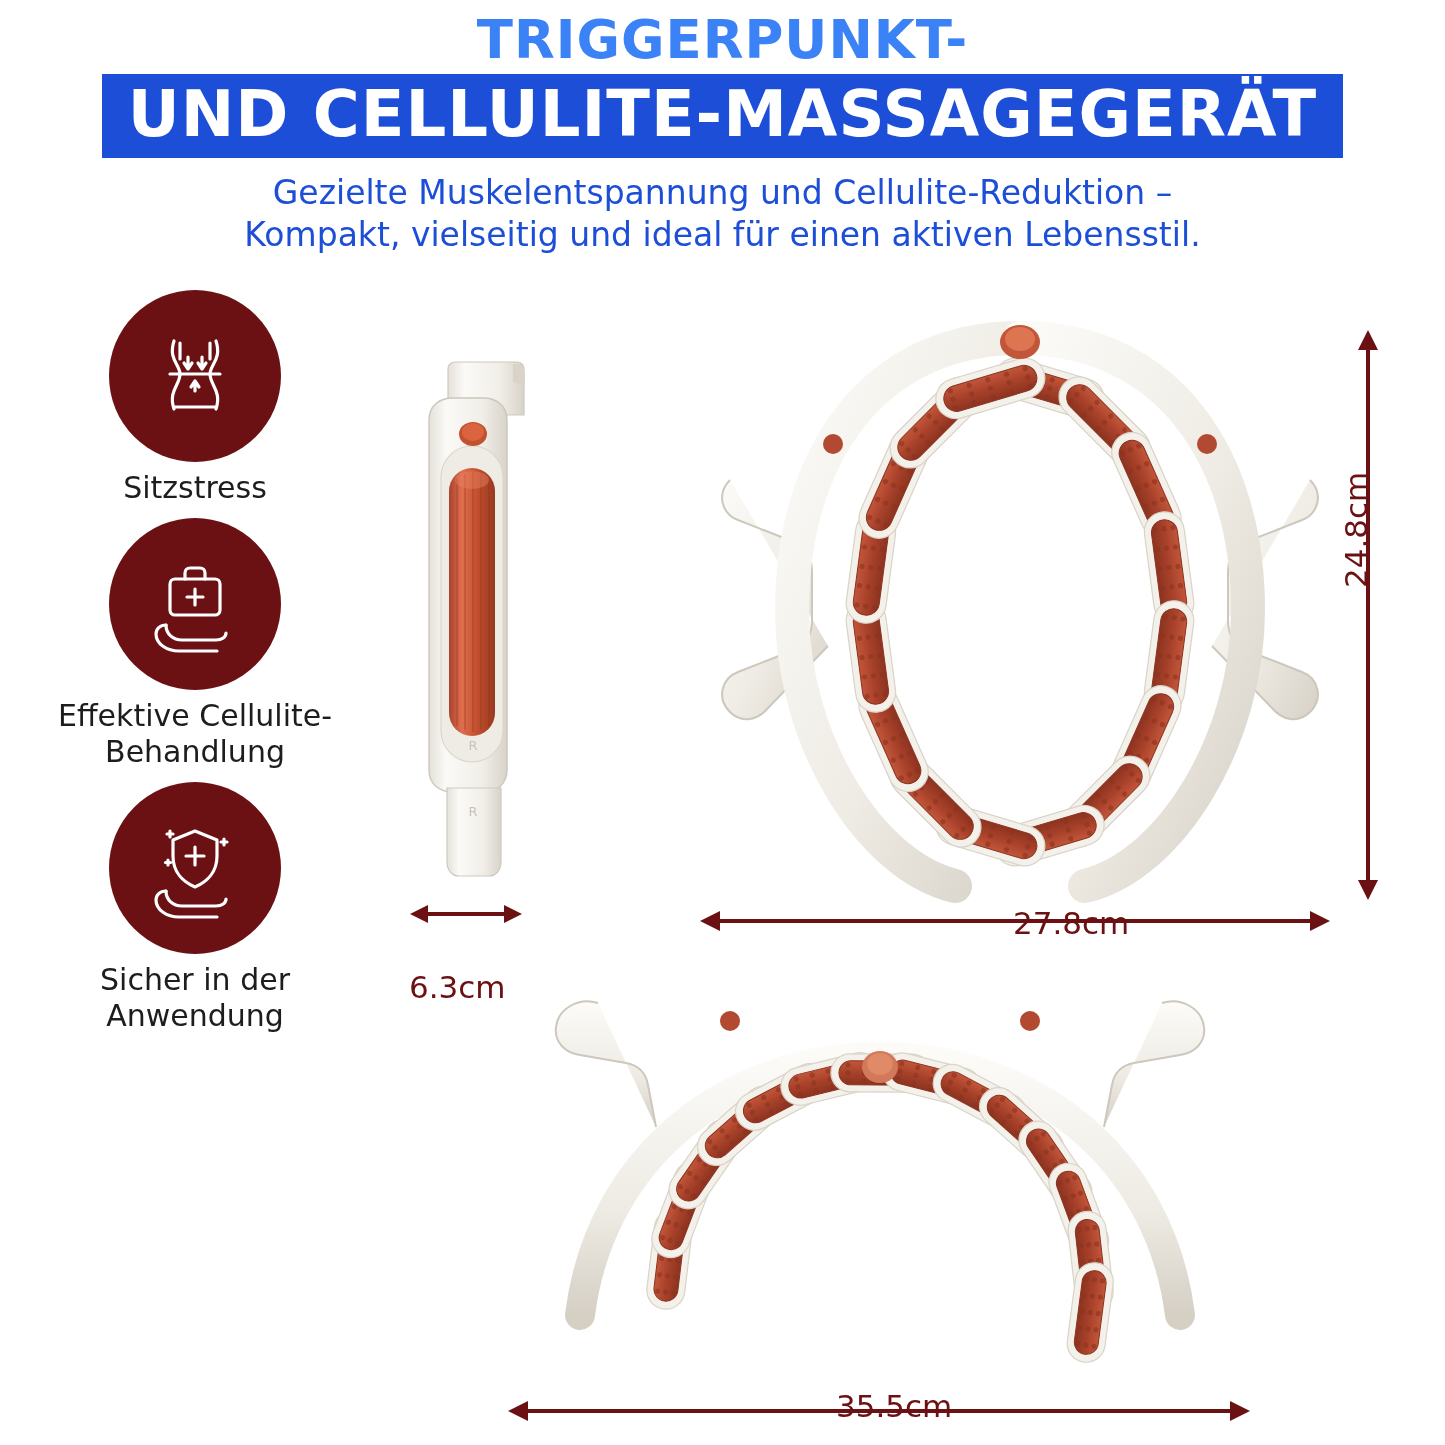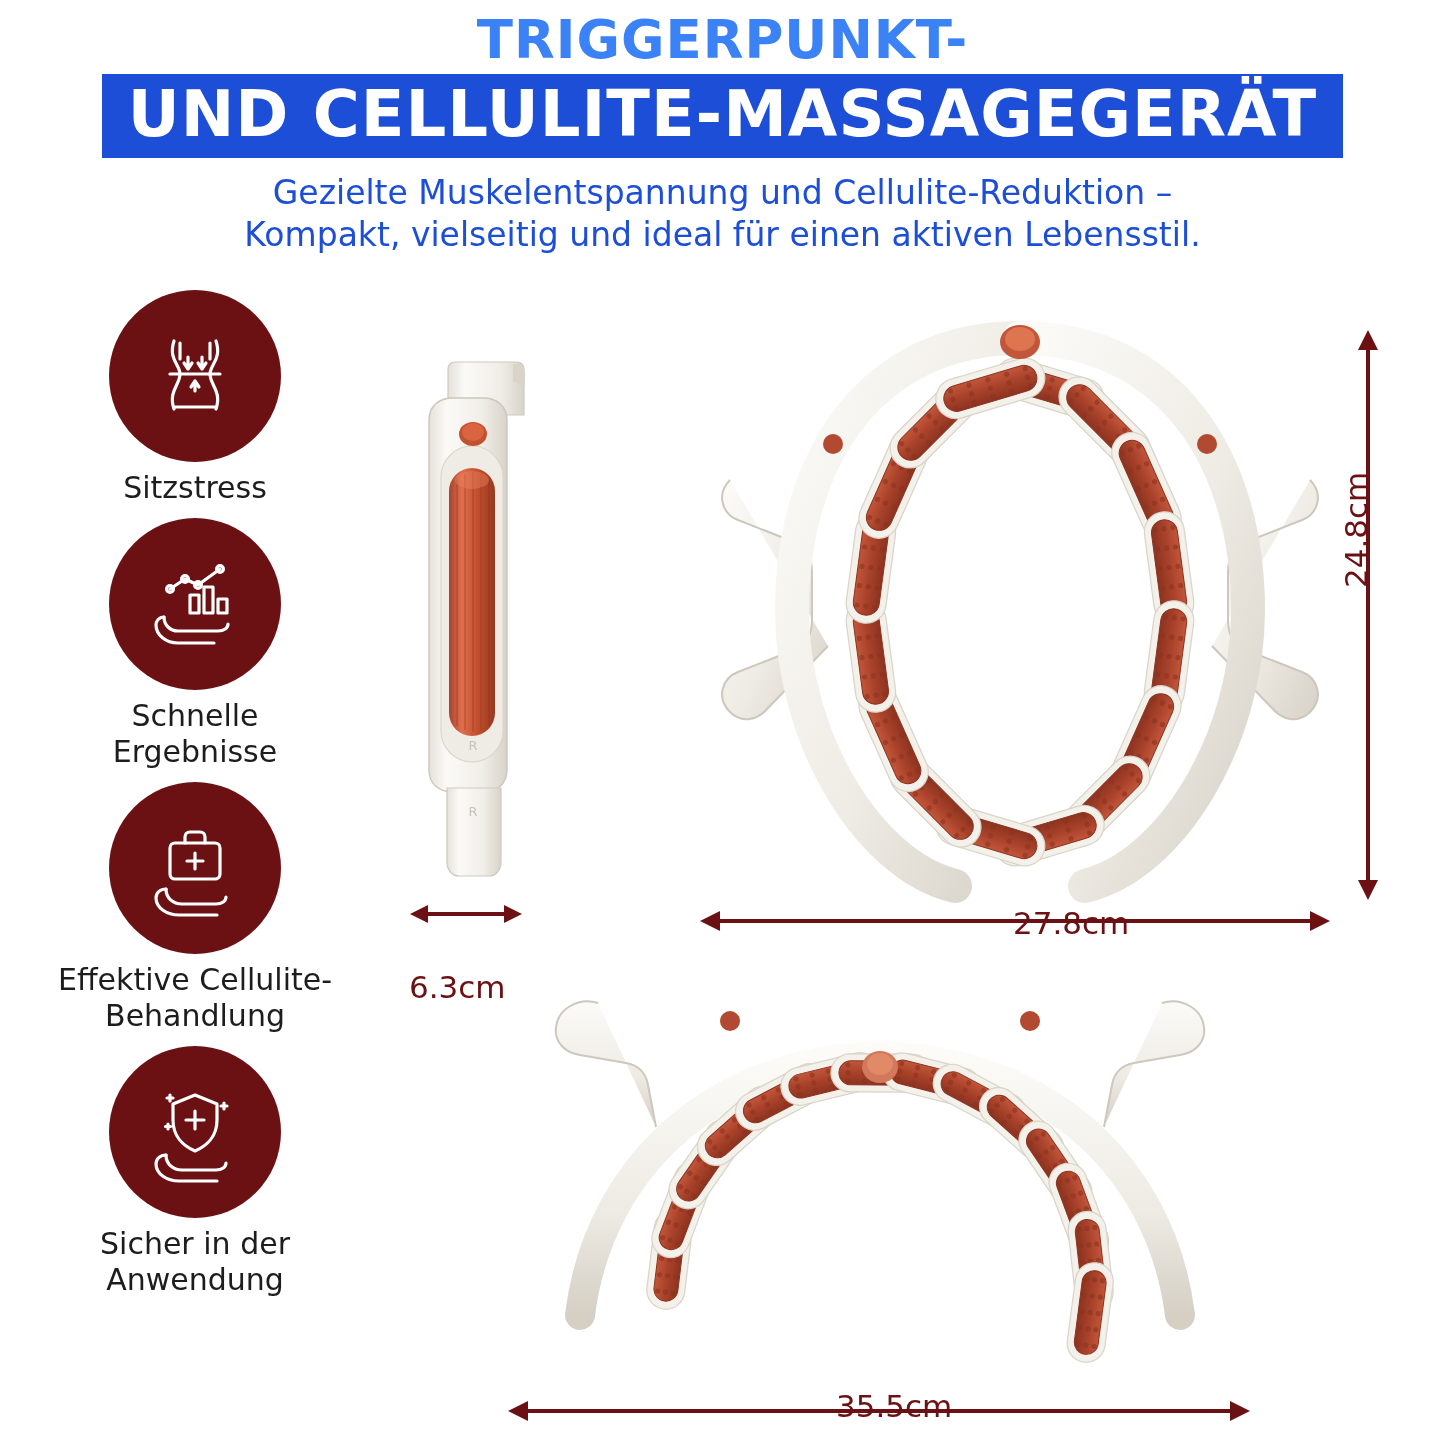--- a/index.html
+++ b/index.html
@@ -146,40 +146,20 @@
           <path d="M48 50 l0 -12 m0 12 l-4 -6 m4 6 l4 -6"></path>
           <path d="M62 50 l0 -12 m0 12 l-4 -6 m4 6 l4 -6"></path>
           <path d="M55 62 l0 10 m0 -10 l-4 6 m4 -6 l4 6"></path>
           <line x1="34" y1="88" x2="76" y2="88"></line>
         </svg>
       </span>
     </div>
     <div class="feature-label">Sitzstress</div>
   </div>
 
-  <div class="feature">
-    <div class="feature-badge">
-      <span>
-        <svg width="110" height="110" viewBox="0 0 110 110" fill="none" stroke="#ffffff" stroke-width="3.2" stroke-linecap="round" stroke-linejoin="round">
-          <polyline points="30,42 45,32 58,38 80,22"></polyline>
-          <circle cx="30" cy="42" r="3.4"></circle>
-          <circle cx="45" cy="32" r="3.4"></circle>
-          <circle cx="58" cy="38" r="3.4"></circle>
-          <circle cx="80" cy="22" r="3.4"></circle>
-          <rect x="50" y="48" width="9" height="18"></rect>
-          <rect x="64" y="40" width="9" height="26"></rect>
-          <rect x="78" y="52" width="9" height="14"></rect>
-          <path d="M24 70 c0 8, 6 14, 14 14 h40 c6 0, 10 -3, 10 -7"></path>
-          <path d="M24 70 c-5 0, -8 4, -8 8 c0 10, 10 18, 22 18 h36"></path>
-        </svg>
-      </span>
-    </div>
-    <div class="feature-label">Schnelle
-Ergebnisse</div>
-  </div>
 
   <div class="feature">
     <div class="feature-badge">
       <span>
         <svg width="110" height="110" viewBox="0 0 110 110" fill="none" stroke="#ffffff" stroke-width="3.2" stroke-linecap="round" stroke-linejoin="round">
           <rect x="30" y="32" width="50" height="36" rx="5"></rect>
           <path d="M45 32 v-6 c0 -3 2 -5 5 -5 h10 c3 0 5 2 5 5 v6"></path>
           <path d="M55 42 v16 M47 50 h16"></path>
           <path d="M26 78 c0 9, 7 15, 16 15 h34 c6 0, 10 -3, 10 -7"></path>
           <path d="M26 78 c-6 0, -10 4, -10 9 c0 10, 11 17, 23 17 h38"></path>

